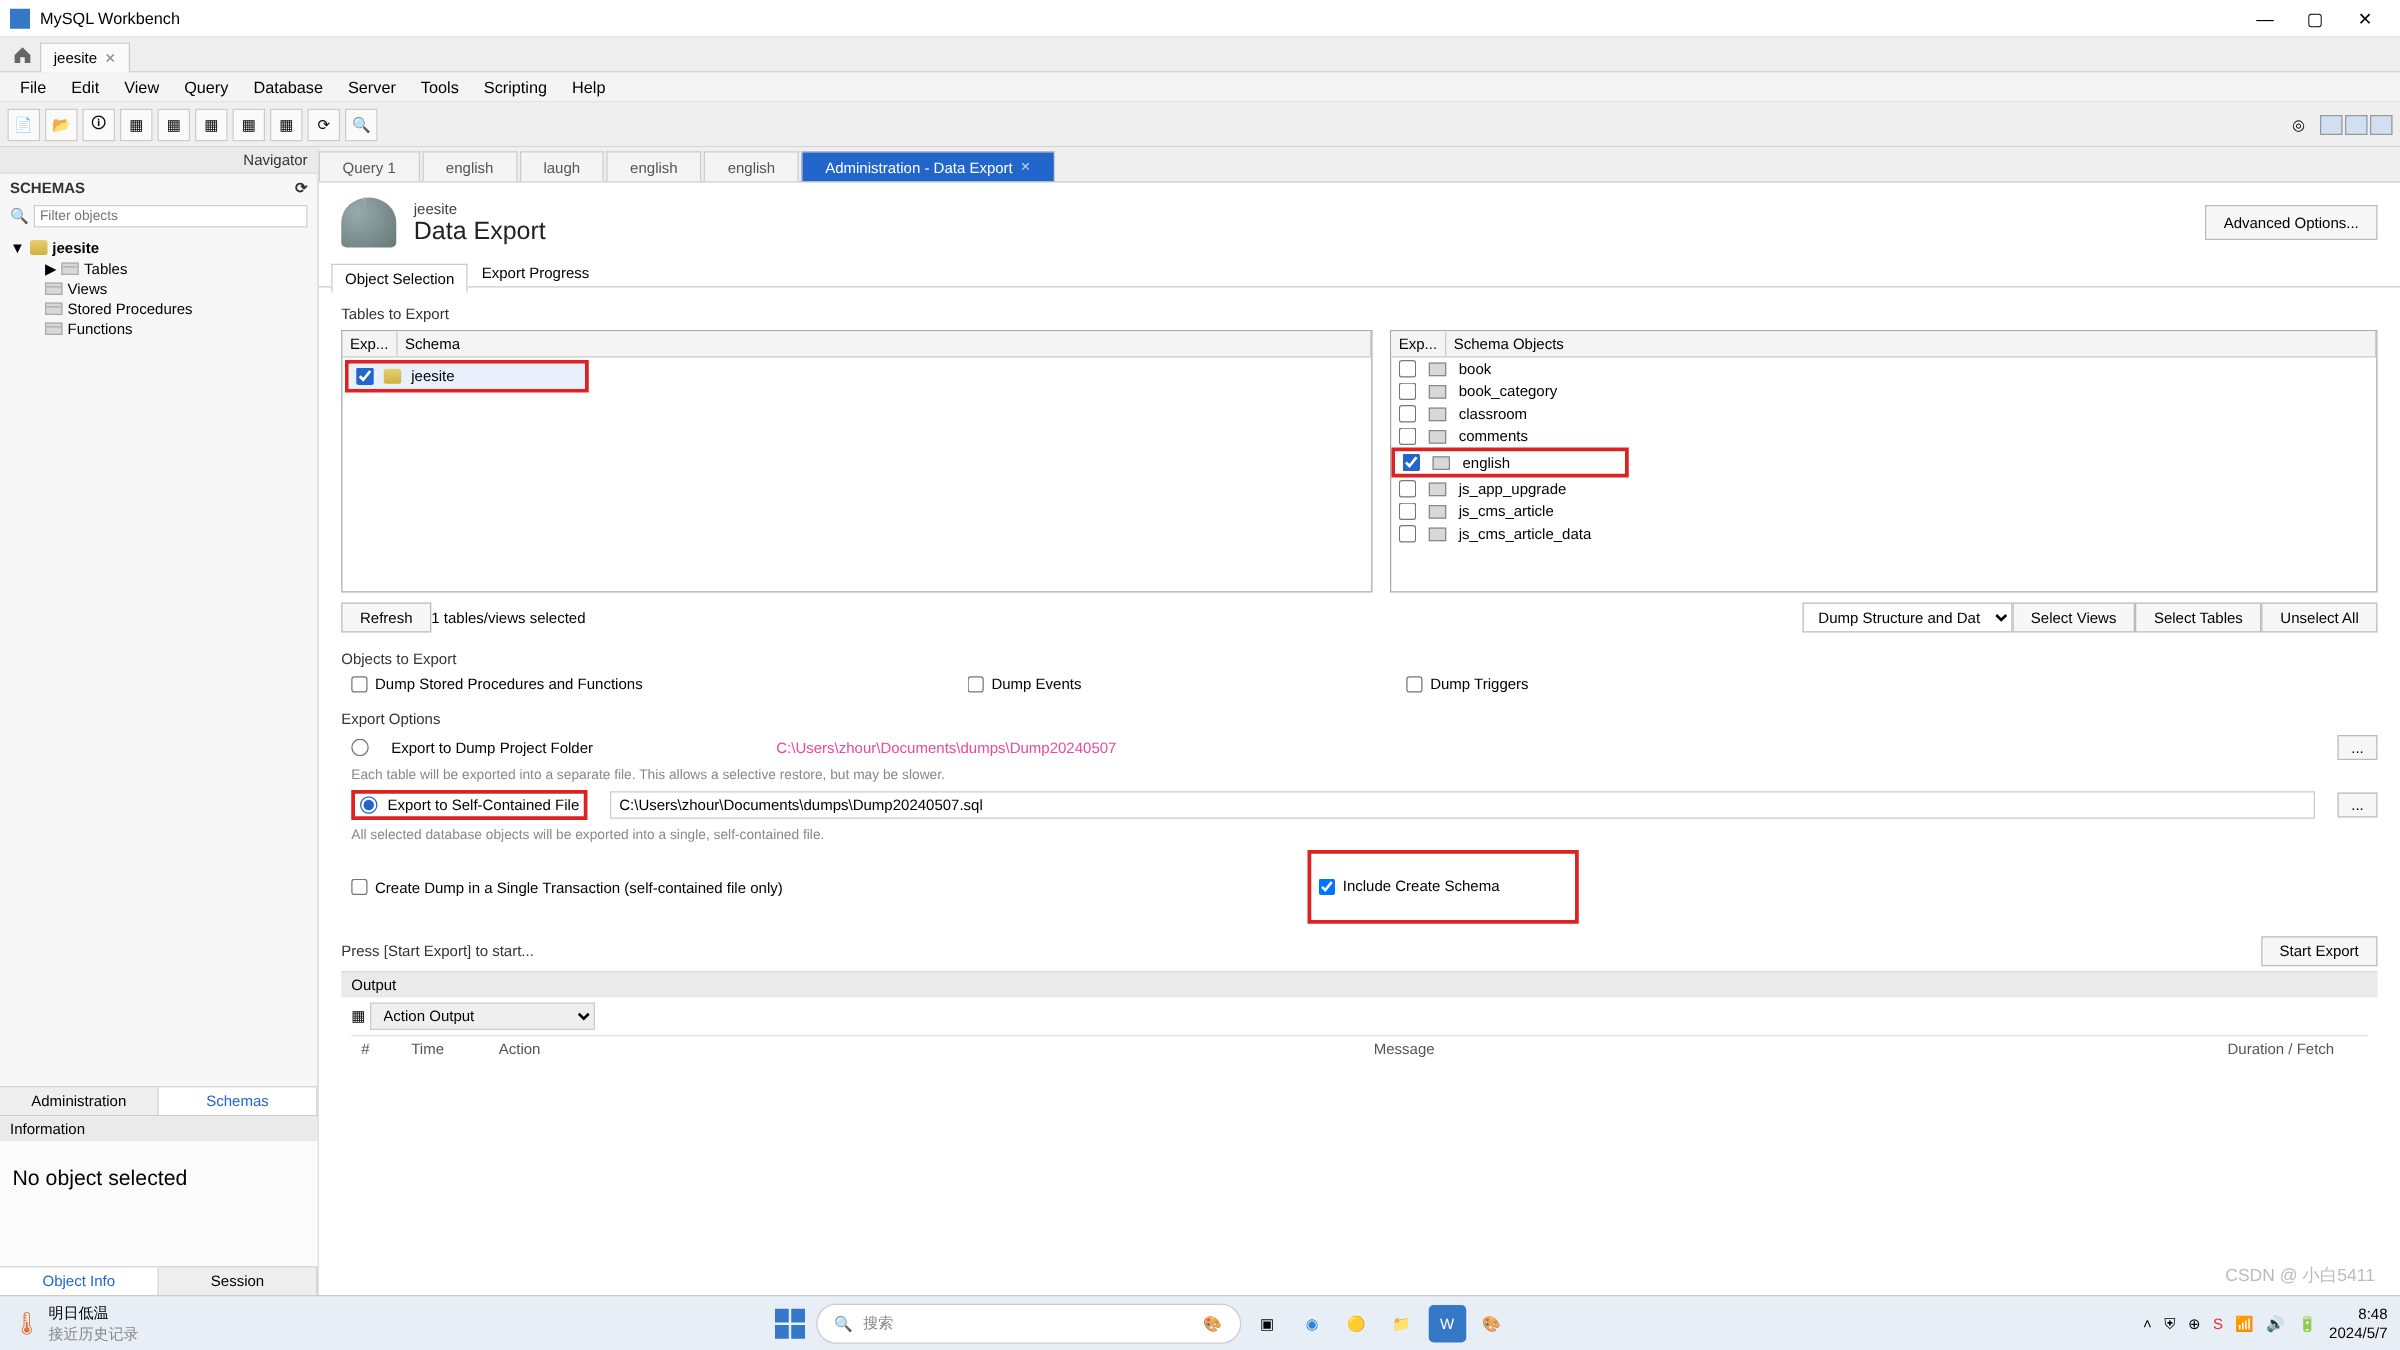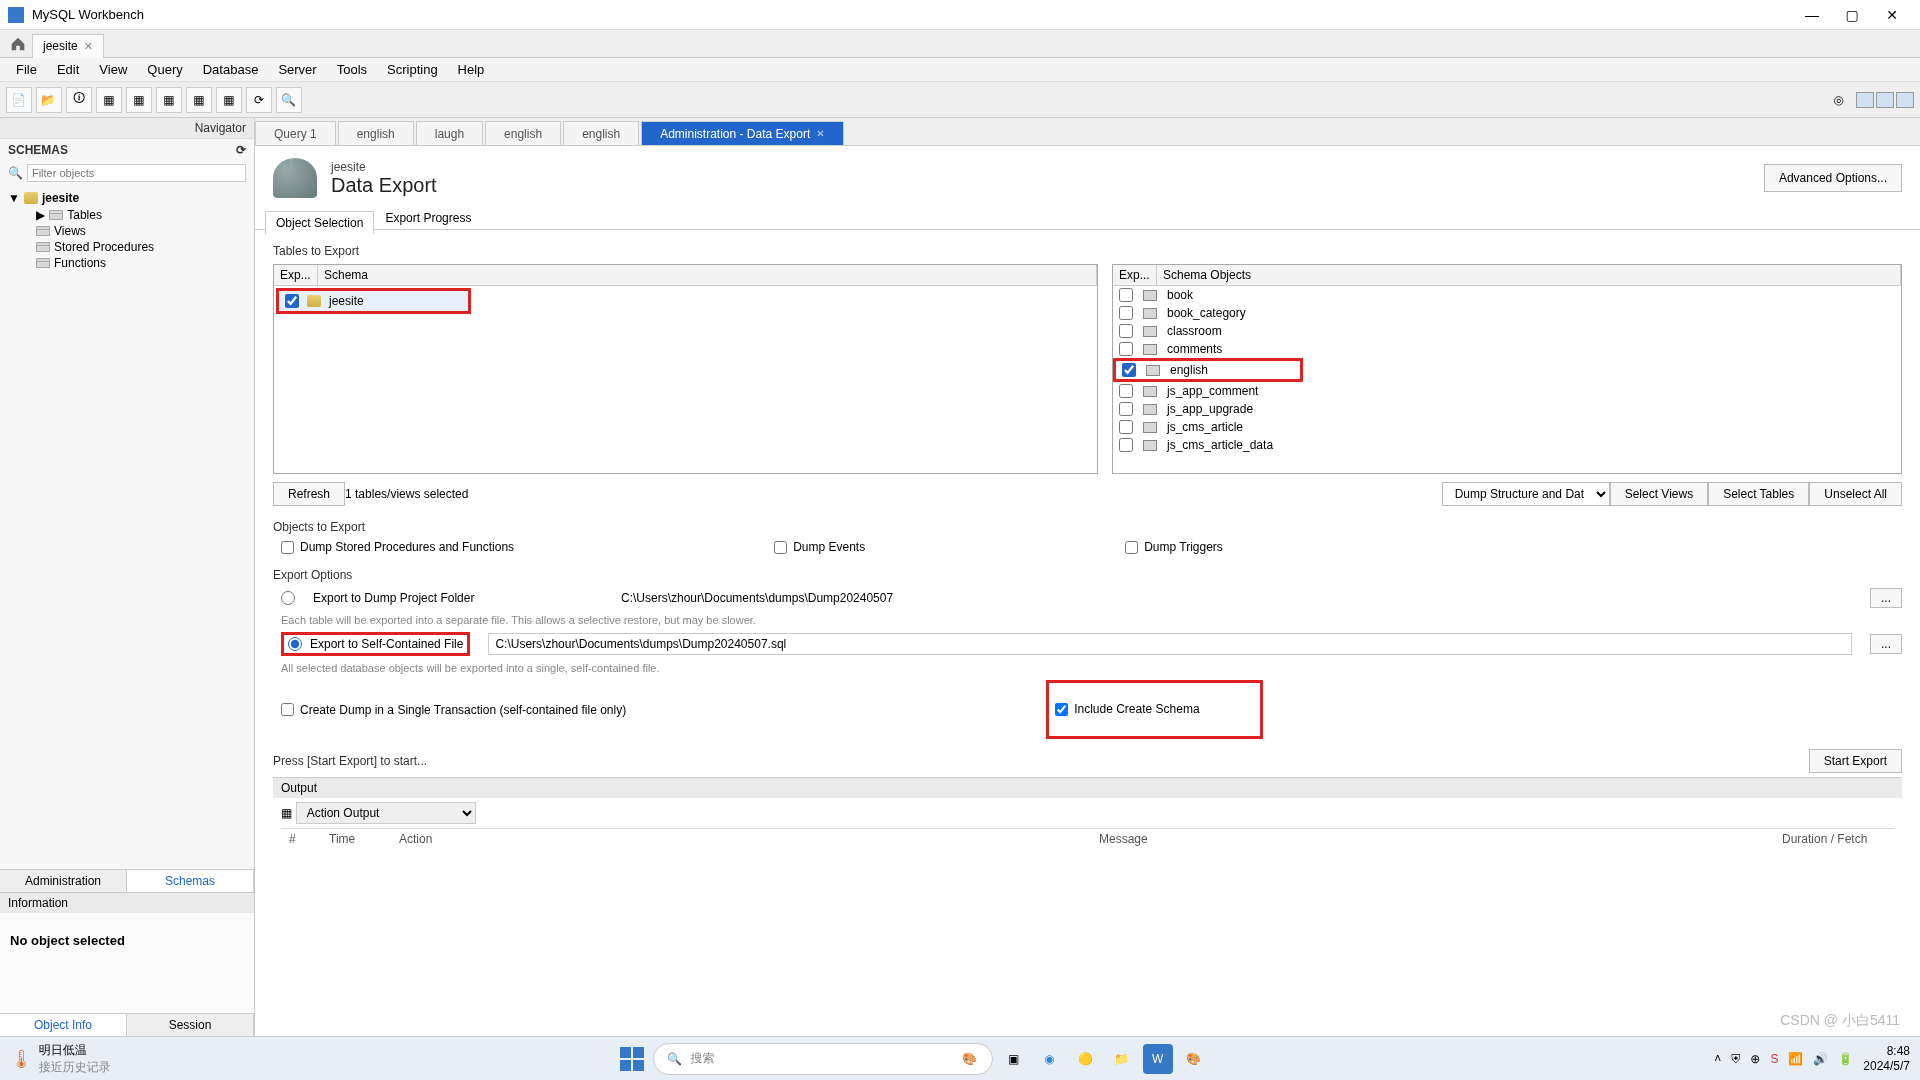--- a/index.html
+++ b/index.html
@@ -31,21 +31,21 @@
 .tree-child{padding-left:28px;display:flex;align-items:center;gap:4px;padding-top:1px;padding-bottom:1px}
 .db-icon{width:14px;height:12px;background:linear-gradient(#e8d070,#d0b040);border-radius:2px;display:inline-block}
 .tbl-icon{width:14px;height:10px;background:#d8d8d8;border:1px solid #aaa;display:inline-block;position:relative}
 .tbl-icon::before{content:"";position:absolute;top:2px;left:0;right:0;height:1px;background:#aaa}
 .nav-tabs{display:flex;border-top:1px solid #ccc}
 .nav-tab{flex:1;padding:4px 8px;text-align:center;border-right:1px solid #ccc;background:#eee;cursor:default}
 .nav-tab.active{background:#fff;color:#2266cc}
 .info-section{border-top:1px solid #ccc}
 .info-header{background:#eaeaea;padding:3px 8px;font-size:12px}
 .info-body{padding:20px 10px;background:#fbfbfb;height:100px}
-.info-body .no-obj{font-weight:bold;font-size:13px}
+.info-body .no-obj{font-weight:normal;font-size:17px}
 .content{flex:1;display:flex;flex-direction:column;background:#fff}
 .query-tabs{height:28px;background:#efefef;display:flex;align-items:end;border-bottom:1px solid #ccc}
 .qtab{padding:4px 18px;border:1px solid #ccc;border-bottom:none;background:#f4f4f4;margin-right:2px;font-size:12px;color:#555;height:24px;display:flex;align-items:center;gap:6px}
 .qtab.active{background:#2266cc;color:#fff}
 .qtab .close-x{font-size:10px;opacity:0.7}
 .export-header{display:flex;align-items:center;padding:12px 18px;gap:14px}
 .export-icon{width:44px;height:40px;background:radial-gradient(circle at 30% 30%,#9aa,#677);border-radius:50% 50% 10% 10%;position:relative}
 .export-icon::after{content:"↑";position:absolute;top:-6px;left:14px;font-size:18px;color:#aaa}
 .export-title-group .sub{font-size:12px;color:#444}
 .export-title-group .main-title{font-size:20px;color:#222}
@@ -69,21 +69,21 @@
 .highlight-red{border:3px solid #d22;padding:2px 4px}
 .action-row{display:flex;align-items:center;margin-top:8px}
 .btn{padding:4px 14px;border:1px solid #bbb;background:#f7f7f7;font-size:12px}
 .select{padding:3px 8px;border:1px solid #bbb;background:#fff;font-size:12px}
 .objects-export{margin-top:14px}
 .obj-chk-row{display:flex;gap:260px;margin-top:6px;padding-left:8px}
 .chk-item{display:flex;align-items:center;gap:6px;font-size:12px}
 .export-options{margin-top:14px}
 .opt-row{display:flex;align-items:center;gap:18px;margin:6px 0;padding-left:8px}
 .opt-row input[type=radio]{width:14px;height:14px;accent-color:#2266cc}
-.opt-row .path{flex:1;font-size:12px;color:#000000}
+.opt-row .path{flex:1;font-size:12px;color:#ec4899}
 .opt-row .path-input{flex:1;border:1px solid #ccc;padding:3px 6px;font-size:12px}
 .hint{font-size:11px;color:#888;padding-left:8px;margin:2px 0}
 .browse-btn{padding:2px 10px;border:1px solid #bbb;background:#f7f7f7}
 .start-row{display:flex;align-items:center;margin-top:10px;padding-left:0}
 .start-row .status{flex:1;font-size:12px;color:#333}
 .output-section{border-top:1px solid #ccc;margin-top:4px}
 .output-header{background:#eaeaea;padding:3px 8px;font-size:12px;display:flex;justify-content:space-between}
 .output-body{padding:4px 8px}
 .output-body select{border:1px solid #ccc;padding:2px 6px;font-size:12px;width:180px}
 .output-cols{display:flex;border-top:1px solid #ddd;margin-top:4px;font-size:11px;color:#555}
@@ -289,25 +289,20 @@
               <div style="border: 3px solid rgb(221, 34, 34); width: 190px;">
                 <div class="obj-row">
                   <input type="checkbox" checked="" style="">
                   <span class="tbl-mini"></span>
                   <span>english</span>
                 </div>
               </div>
               <div class="obj-row">
                 <input type="checkbox" style="">
                 <span class="tbl-mini"></span>
-                <span>js_app_comment</span>
-              </div>
-              <div class="obj-row">
-                <input type="checkbox" style="">
-                <span class="tbl-mini"></span>
                 <span>js_app_upgrade</span>
               </div>
               <div class="obj-row">
                 <input type="checkbox" style="">
                 <span class="tbl-mini"></span>
                 <span>js_cms_article</span>
               </div>
               <div class="obj-row">
                 <input type="checkbox" style="">
                 <span class="tbl-mini"></span>

